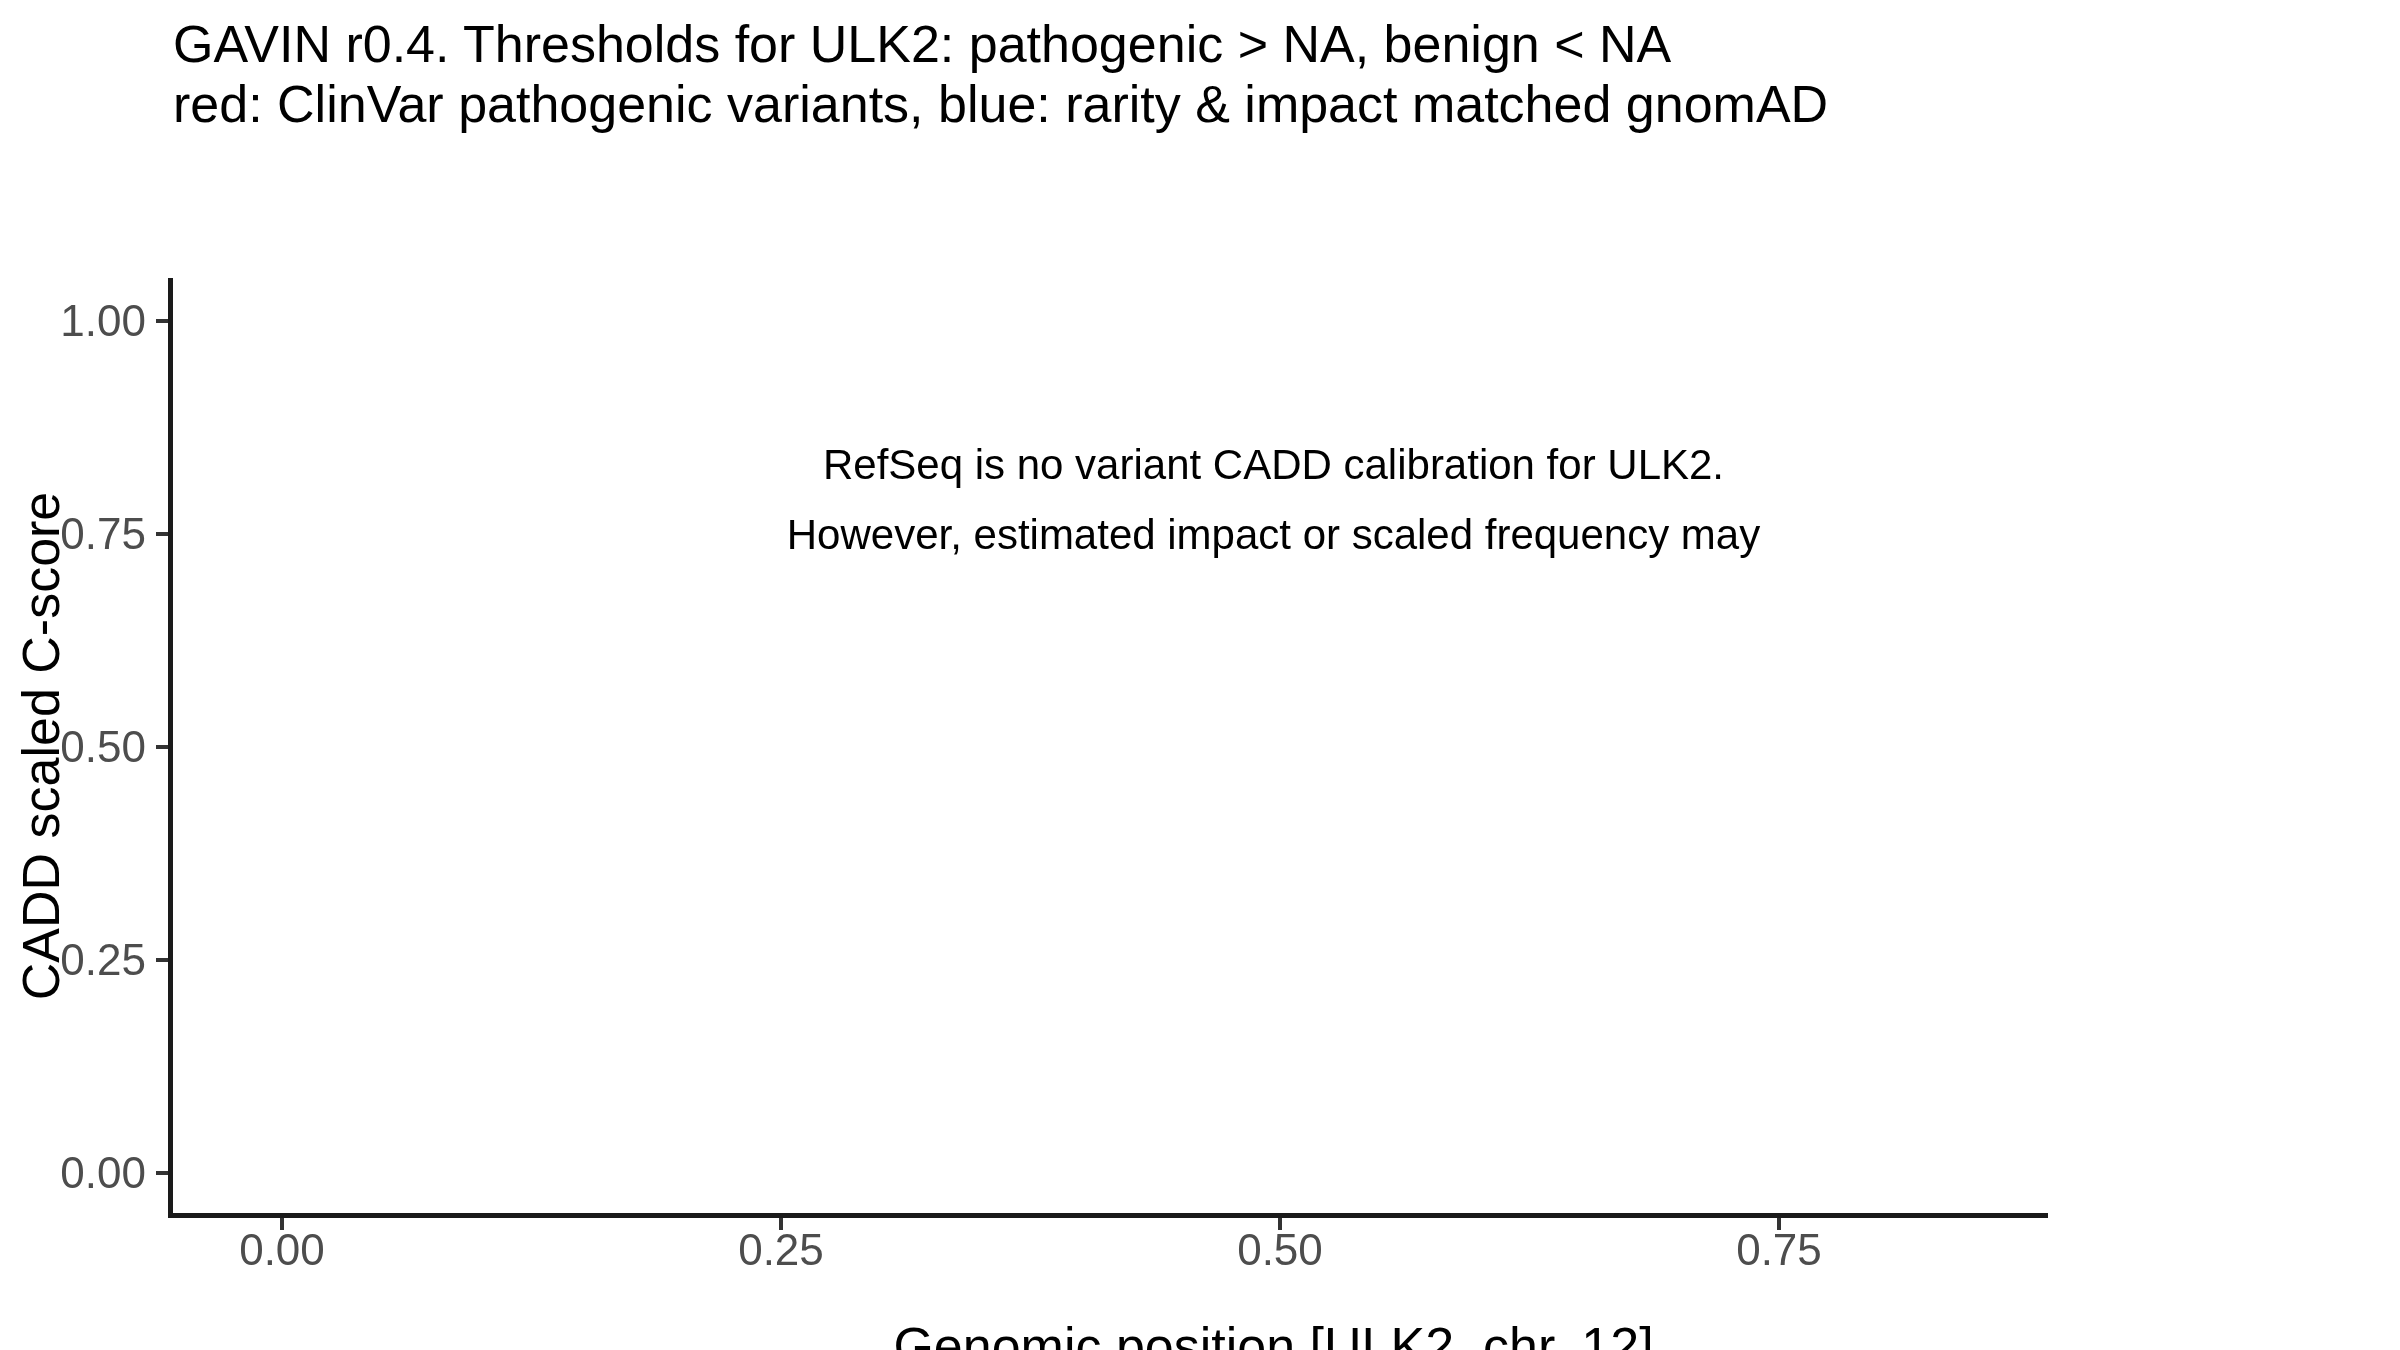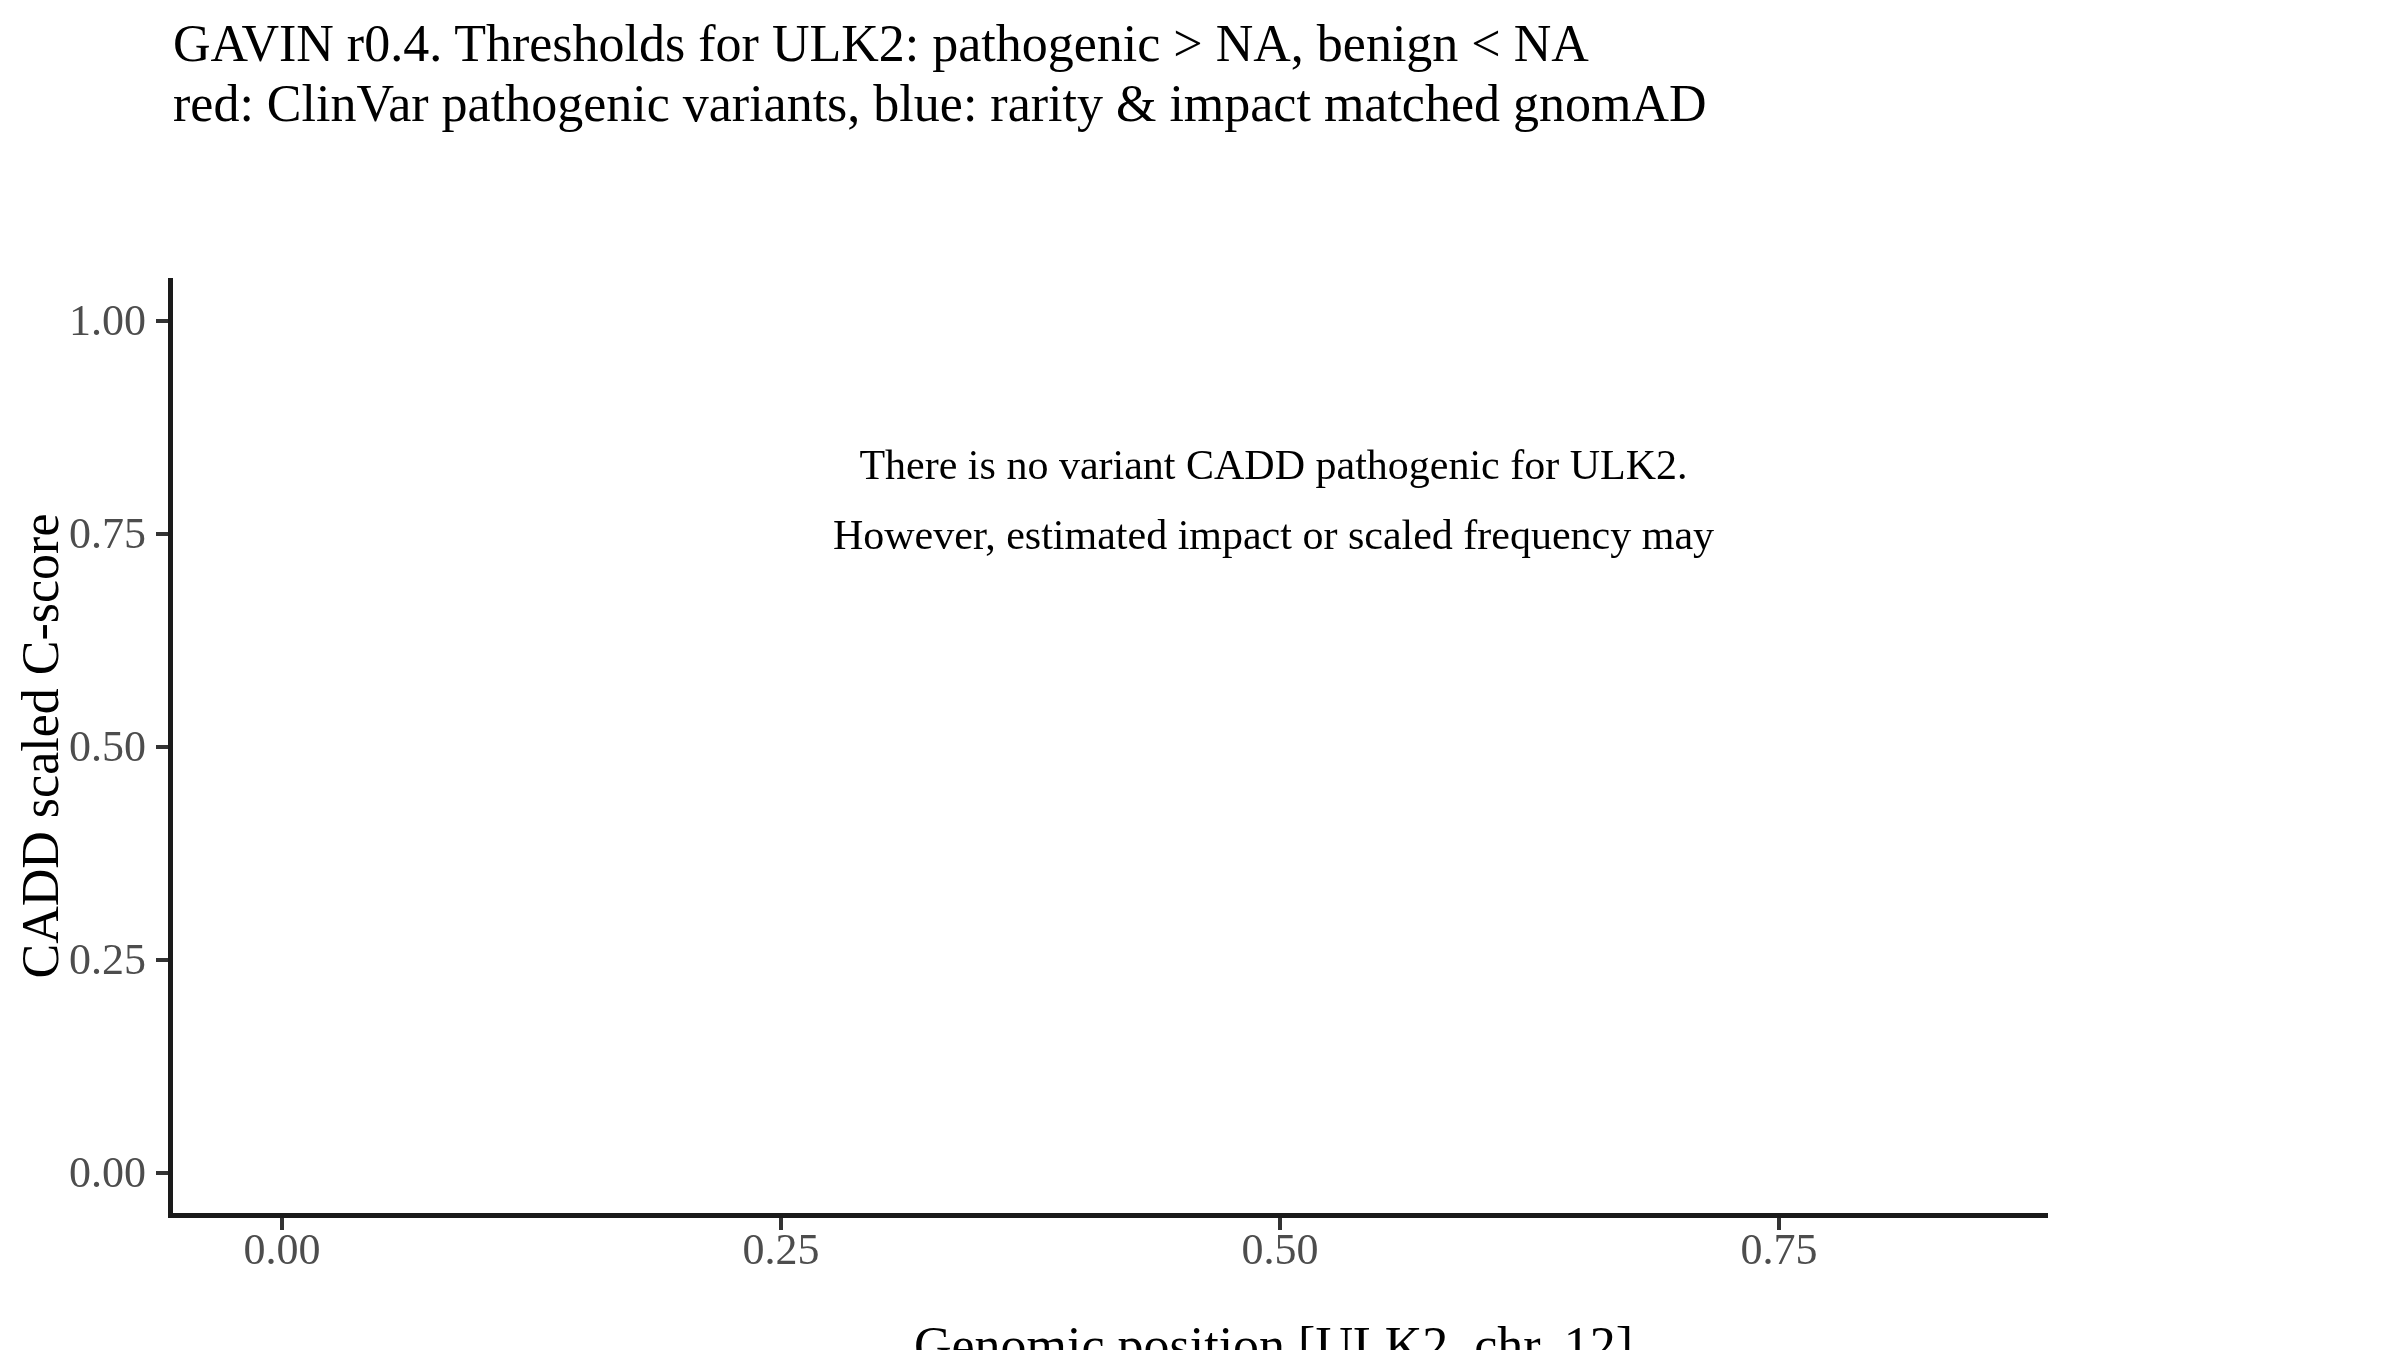--- a/index.html
+++ b/index.html
@@ -6,21 +6,21 @@
     margin: 0;
     padding: 0;
     background: #ffffff;
   }
   #figure {
     position: relative;
     width: 2048px;
     height: 1350px;
     background: #ffffff;
     overflow: hidden;
-    font-family: Liberation Serif, serif;
+    font-family: Liberation Sans, sans-serif;
     color: #000000;
   }
   
   .plot-title {
     position: absolute;
     left: 173px;
     top: 14px;
     font-size: 52px;
     line-height: 60px;
     color: #000000;
@@ -145,17 +145,17 @@
   <div class="xtick-label" style="left:182px">0.00</div>
   <div class="xtick-label" style="left:681px">0.25</div>
   <div class="xtick-label" style="left:1180px">0.50</div>
   <div class="xtick-label" style="left:1679px">0.75</div>
   <div class="xtick-label" style="left:2178px">1.00</div>
 
   <div class="x-axis-title">Genomic position [ULK2, chr. 12]</div>
   <div class="y-axis-title">CADD scaled C-score</div>
 
   <div class="panel-annotation">
-    <div>There is no variant CADD pathogenic for ULK2.</div>
+    <div>RefSeq is no variant CADD calibration for ULK2.</div>
     <div>However, estimated impact or scaled frequency may</div>
   </div>
 
 </div>
 
 </body></html>

